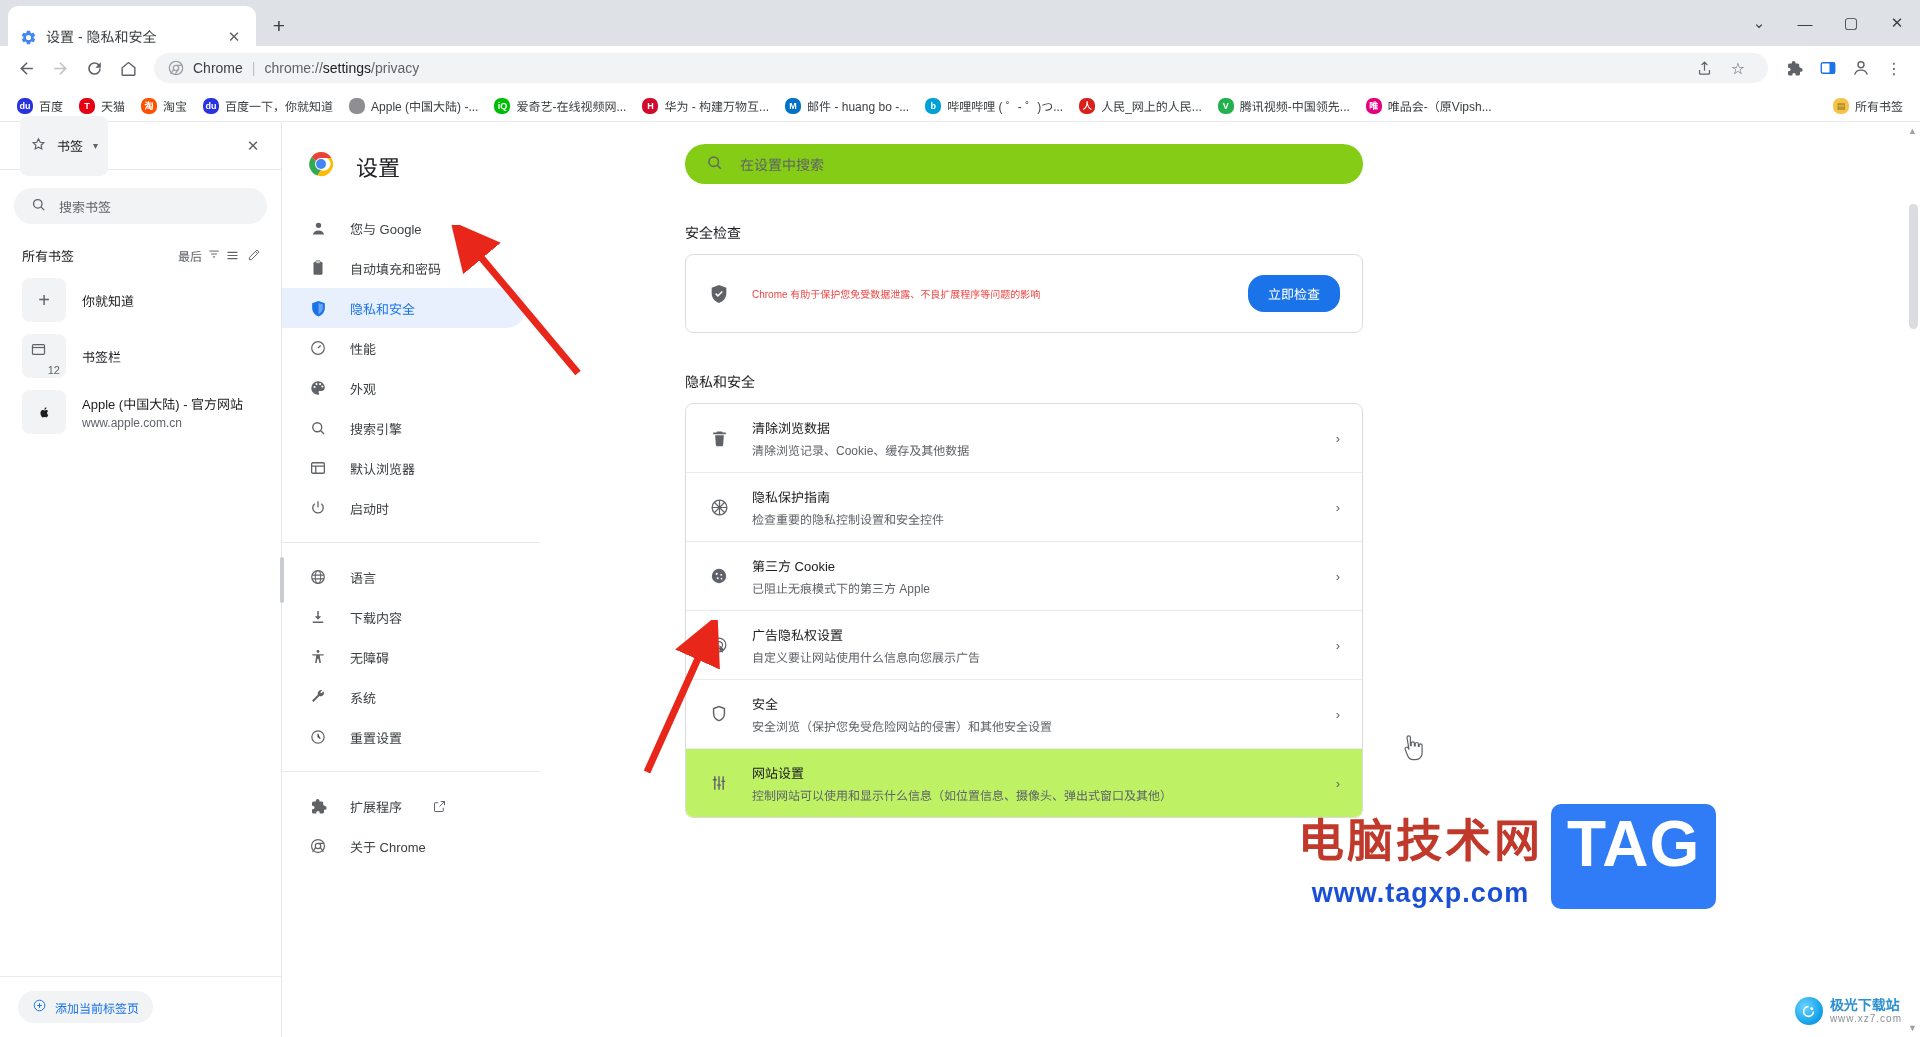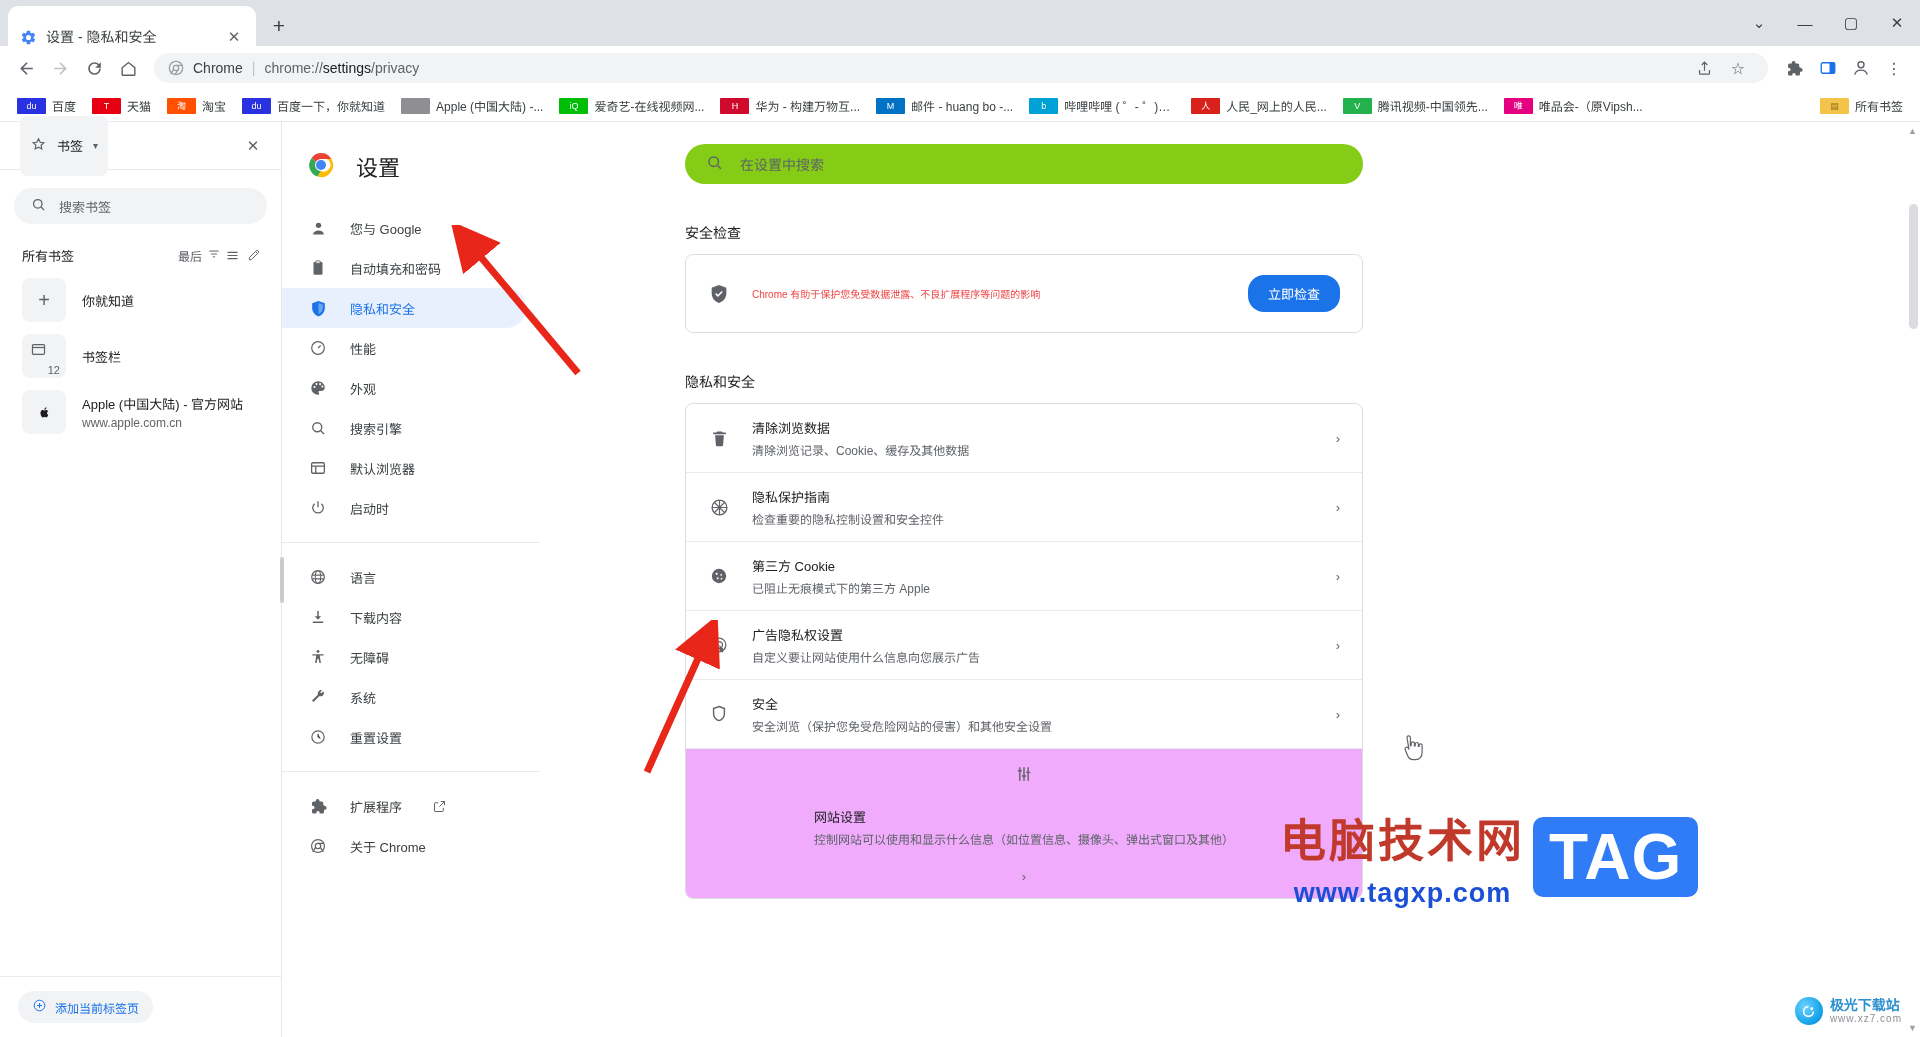--- a/index.html
+++ b/index.html
@@ -79,23 +79,23 @@
   .bookmarkbar {
     height: 32px; background: #fff; display: flex; align-items: center;
     padding: 0 10px; gap: 2px; border-bottom: 1px solid #e8eaed;
     font-size: 12px; color: #3c4043; position: relative;
   }
   .bm {
     display: flex; align-items: center; gap: 6px; padding: 4px 7px;
     border-radius: 4px; white-space: nowrap; max-width: 160px;
   }
   .bm-ico {
-    width: 29px; height: 16px; border-radius: 1px; flex: none;
+    width: 16px; height: 16px; border-radius: 7px; flex: none;
     display:flex; align-items:center; justify-content:center;
-    font-size: 9px; color:#fff; font-weight:normal; overflow:hidden;
+    font-size: 9px; color:#fff; font-weight:bold; overflow:hidden;
   }
   .bm-label { overflow: hidden; text-overflow: ellipsis; }
   .bm-all {
     margin-left: auto; display: flex; align-items: center; gap: 6px;
     padding: 4px 7px; white-space: nowrap;
   }
 
   
   .content { display: flex; height: 915px; background: #fff; position: relative; }
 
@@ -159,21 +159,21 @@
   .sp-grip {
     position: absolute; right: -3px; top: 50%; width: 4px; height: 46px;
     background: #c8ccd0; border-radius: 2px; transform: translateY(-50%);
   }
 
   
   .settings-nav {
     width: 258px; flex: none; padding: 0; background: #fff;
   }
   .sn-brand {
-    display: flex; align-items: flex-end; gap: 22px;
+    display: flex; align-items: center; gap: 22px;
     padding: 28px 0 26px 26px;
   }
   .sn-brand-text { font-size: 22px; color: #202124; }
   .sn-item {
     display: flex; align-items: center; gap: 22px;
     height: 40px; margin: 0 14px 0 0; padding-left: 26px;
     border-radius: 0 20px 20px 0; font-size: 13px; color: #3c4043;
   }
   .sn-item .sn-ico {
     width: 20px; height: 20px; flex: none; color: #5f6368;
@@ -208,36 +208,36 @@
   .safety-text { font-size: 10px; color: #ef4444; flex: 1; }
   .btn-primary {
     background: #1a73e8; color: #fff; font-size: 13px;
     border-radius: 16px; padding: 9px 20px; border: none; white-space: nowrap;
   }
   .list-row {
     display: flex; align-items: center; gap: 22px;
     padding: 14px 22px; border-top: 1px solid #e8eaed; min-height: 54px;
   }
   .list-row:first-child { border-top: none; }
-  .list-row.highlight { background: #f0abfc; flex-direction: column; }
+  .list-row.highlight { background: #bef264; }
   .lr-ico { width: 22px; height: 22px; flex: none; color: #5f6368; display:flex; align-items:center; justify-content:center;}
   .lr-text { flex: 1; min-width: 0; }
   .lr-title { font-size: 13px; color: #202124; }
   .lr-sub { font-size: 12px; color: #5f6368; margin-top: 4px; }
   .lr-arrow { color: #5f6368; font-size: 13px; flex:none; }
 
   
   .arrow-svg { position: absolute; pointer-events: none; }
   .cursor-ico {
     position: absolute; left: 859px; top: 612px; width: 26px; height: 30px;
     pointer-events: none;
   }
   .watermark {
-    position: absolute; left: 740px; top: 682px; width: 560px;
-    display: flex; align-items: center; gap: 8px; pointer-events: none;
+    position: absolute; left: 758px; top: 682px; width: 560px;
+    display: flex; gap: 8px; pointer-events: none;
   }
   .wm-left { text-align: center; }
   .wm-cn {
     font-family: "DejaVu Sans", "Liberation Sans", sans-serif;
     font-size: 46px; font-weight: bold; color: #c0392b; letter-spacing: 3px;
     white-space: nowrap;
   }
   .wm-url {
     font-size: 27px; font-weight: bold; color: #1a4fd6;
     margin-top: 8px; letter-spacing: 1px; white-space: nowrap;

